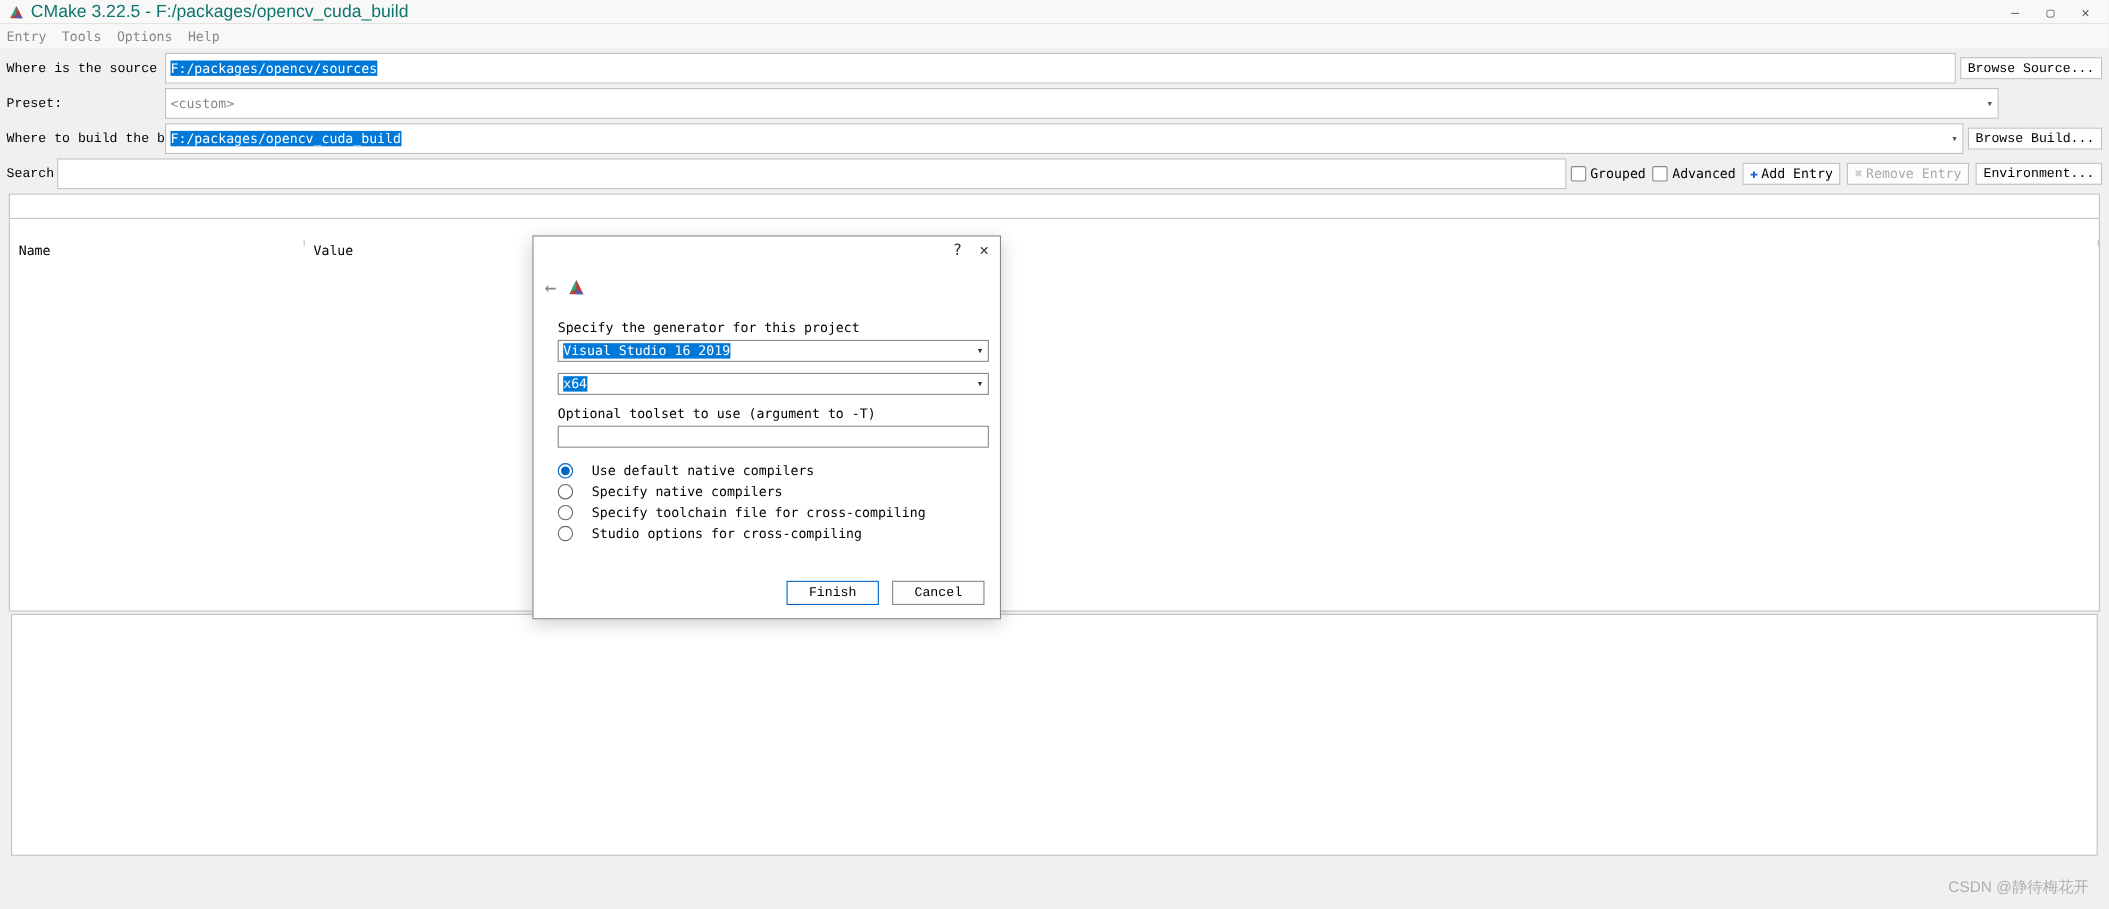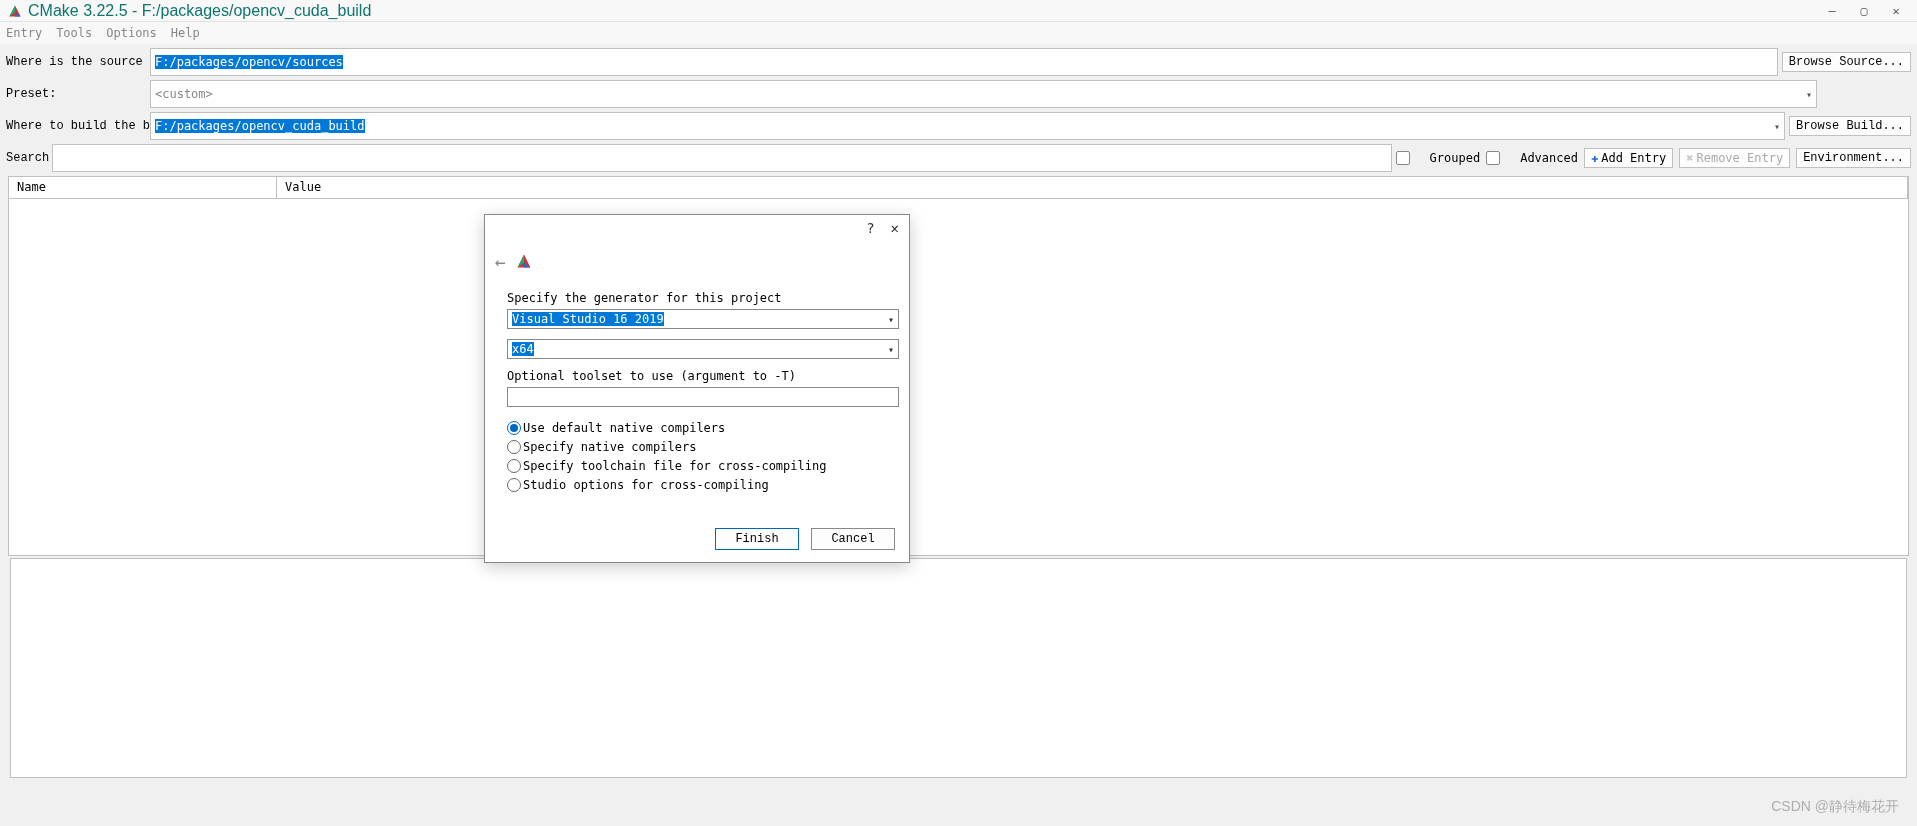--- a/index.html
+++ b/index.html
@@ -16,53 +16,53 @@
 
   .content { background: #f0f0f0; padding: 4px 6px; }
   .row { display: flex; align-items: center; margin-bottom: 4px; gap: 4px; }
   .row-label { font-family: "Courier New", monospace; font-size: 12px; color: #000; white-space: nowrap; }
   .w1 { width: 140px; }
   .highlight { background: #0078d7; color: #fff; }
   .field { flex: 1; height: 28px; background: #fff; border: 1px solid #c0c0c0; padding: 0 4px; display: flex; align-items: center; font-family: "Courier New", monospace; font-size: 12px; }
   .field .chev { margin-left: auto; color: #555; font-size: 10px; }
   .btn { height: 20px; padding: 0 6px; background: #fdfdfd; border: 1px solid #c0c0c0; font-family: "Courier New", monospace; font-size: 12px; display: flex; align-items: center; white-space: nowrap; }
   .btn.disabled { color: #aaa; }
-  .chk { display: flex; align-items: center; gap: 20px; font-family: sans-serif; font-size: 12px; }
+  .chk { display: flex; align-items: center; gap: 4px; font-family: sans-serif; font-size: 12px; }
   .chk-box { width: 14px; height: 14px; border: 1px solid #888; background: #fff; border-radius: 2px; }
 
   .searchrow .row-label { width: 42px; }
   .searchrow .field { flex: 1; }
   .searchrow .tail { display: flex; gap: 6px; align-items: center; }
   .plus { color: #1e66d0; font-weight: bold; margin-right: 3px; }
   .xmark { color: #c33; font-weight: bold; margin-right: 3px; }
 
   .grid { margin: 4px 2px 0 2px; border: 1px solid #c0c0c0; background: #fff; height: 380px; }
   .grid-head { display: flex; height: 22px; border-bottom: 1px solid #c0c0c0; font-family: sans-serif; font-size: 12px; }
-  .gh { padding: 3px 8px; border-right: 1px solid #c0c0c0; }
+  .gh { padding: 3px 8px; border-right: 1px solid #c0c0c0; margin-top: 41px; }
   .gh1 { width: 268px; }
   .gh2 { flex: 1; }
 
   .below-row { display: flex; align-items: center; gap: 10px; margin: 6px 4px; }
   .below-row .status { font-family: "Courier New", monospace; font-size: 12px; }
   .below-row .right-text { margin-left: auto; font-family: "Courier New", monospace; }
   .big-input { margin: 0 4px; width: 590px; height: 24px; background: #fff; border: 1px solid #c0c0c0; margin-left: auto; }
   .below-wrap { display:flex; align-items:center; }
 
   .log { margin: 2px 4px; height: 220px; background: #fff; border: 1px solid #c0c0c0; }
 
   
   .modal { position: absolute; left: 484px; top: 214px; width: 426px; height: 349px; background: #fff; border: 1px solid #888; box-shadow: 0 4px 16px rgba(0,0,0,.2); display: flex; flex-direction: column; }
   .modal-title { height: 26px; display: flex; align-items: center; justify-content: flex-end; gap: 16px; padding: 0 10px; color: #333; font-family: sans-serif; font-size: 14px; }
   .modal-head { height: 40px; display: flex; align-items: center; gap: 10px; padding: 0 10px; }
   .back-arrow { color: #888; font-size: 18px; }
   .modal-body { padding: 10px 22px 6px 22px; font-family: "Courier New", monospace; font-size: 12px; flex:1; }
   .modal-body .lbl { margin-bottom: 4px; }
   .select { width: 392px; height: 20px; border: 1px solid #888; background: #fff; display: flex; align-items: center; padding: 0 4px; margin-bottom: 10px; }
   .select .chev { margin-left: auto; font-size: 10px; color: #333; }
-  .radio-row { display: flex; align-items: center; gap: 2px; margin-bottom: 5px; }
+  .radio-row { display: flex; align-items: center; gap: 17px; margin-bottom: 5px; }
   .radio { width: 14px; height: 14px; border: 1px solid #666; border-radius: 50%; display:flex; align-items:center; justify-content:center; }
   .radio.sel { border-color: #0067c0; }
   .radio.sel .dot { width: 8px; height: 8px; background: #0067c0; border-radius: 50%; }
   .modal-foot { display: flex; justify-content: flex-end; gap: 12px; padding: 8px 14px 12px; }
   .mbtn { width: 84px; height: 22px; border: 1px solid #888; background: #fdfdfd; font-family: "Courier New", monospace; font-size: 12px; display:flex; align-items:center; justify-content:center; }
   .mbtn.primary { border-color: #0067c0; }
 
   .watermark { position: absolute; right: 18px; bottom: 10px; color: rgba(120,120,120,.55); font-family: sans-serif; font-size: 14px; }
 </style>
 </head>

